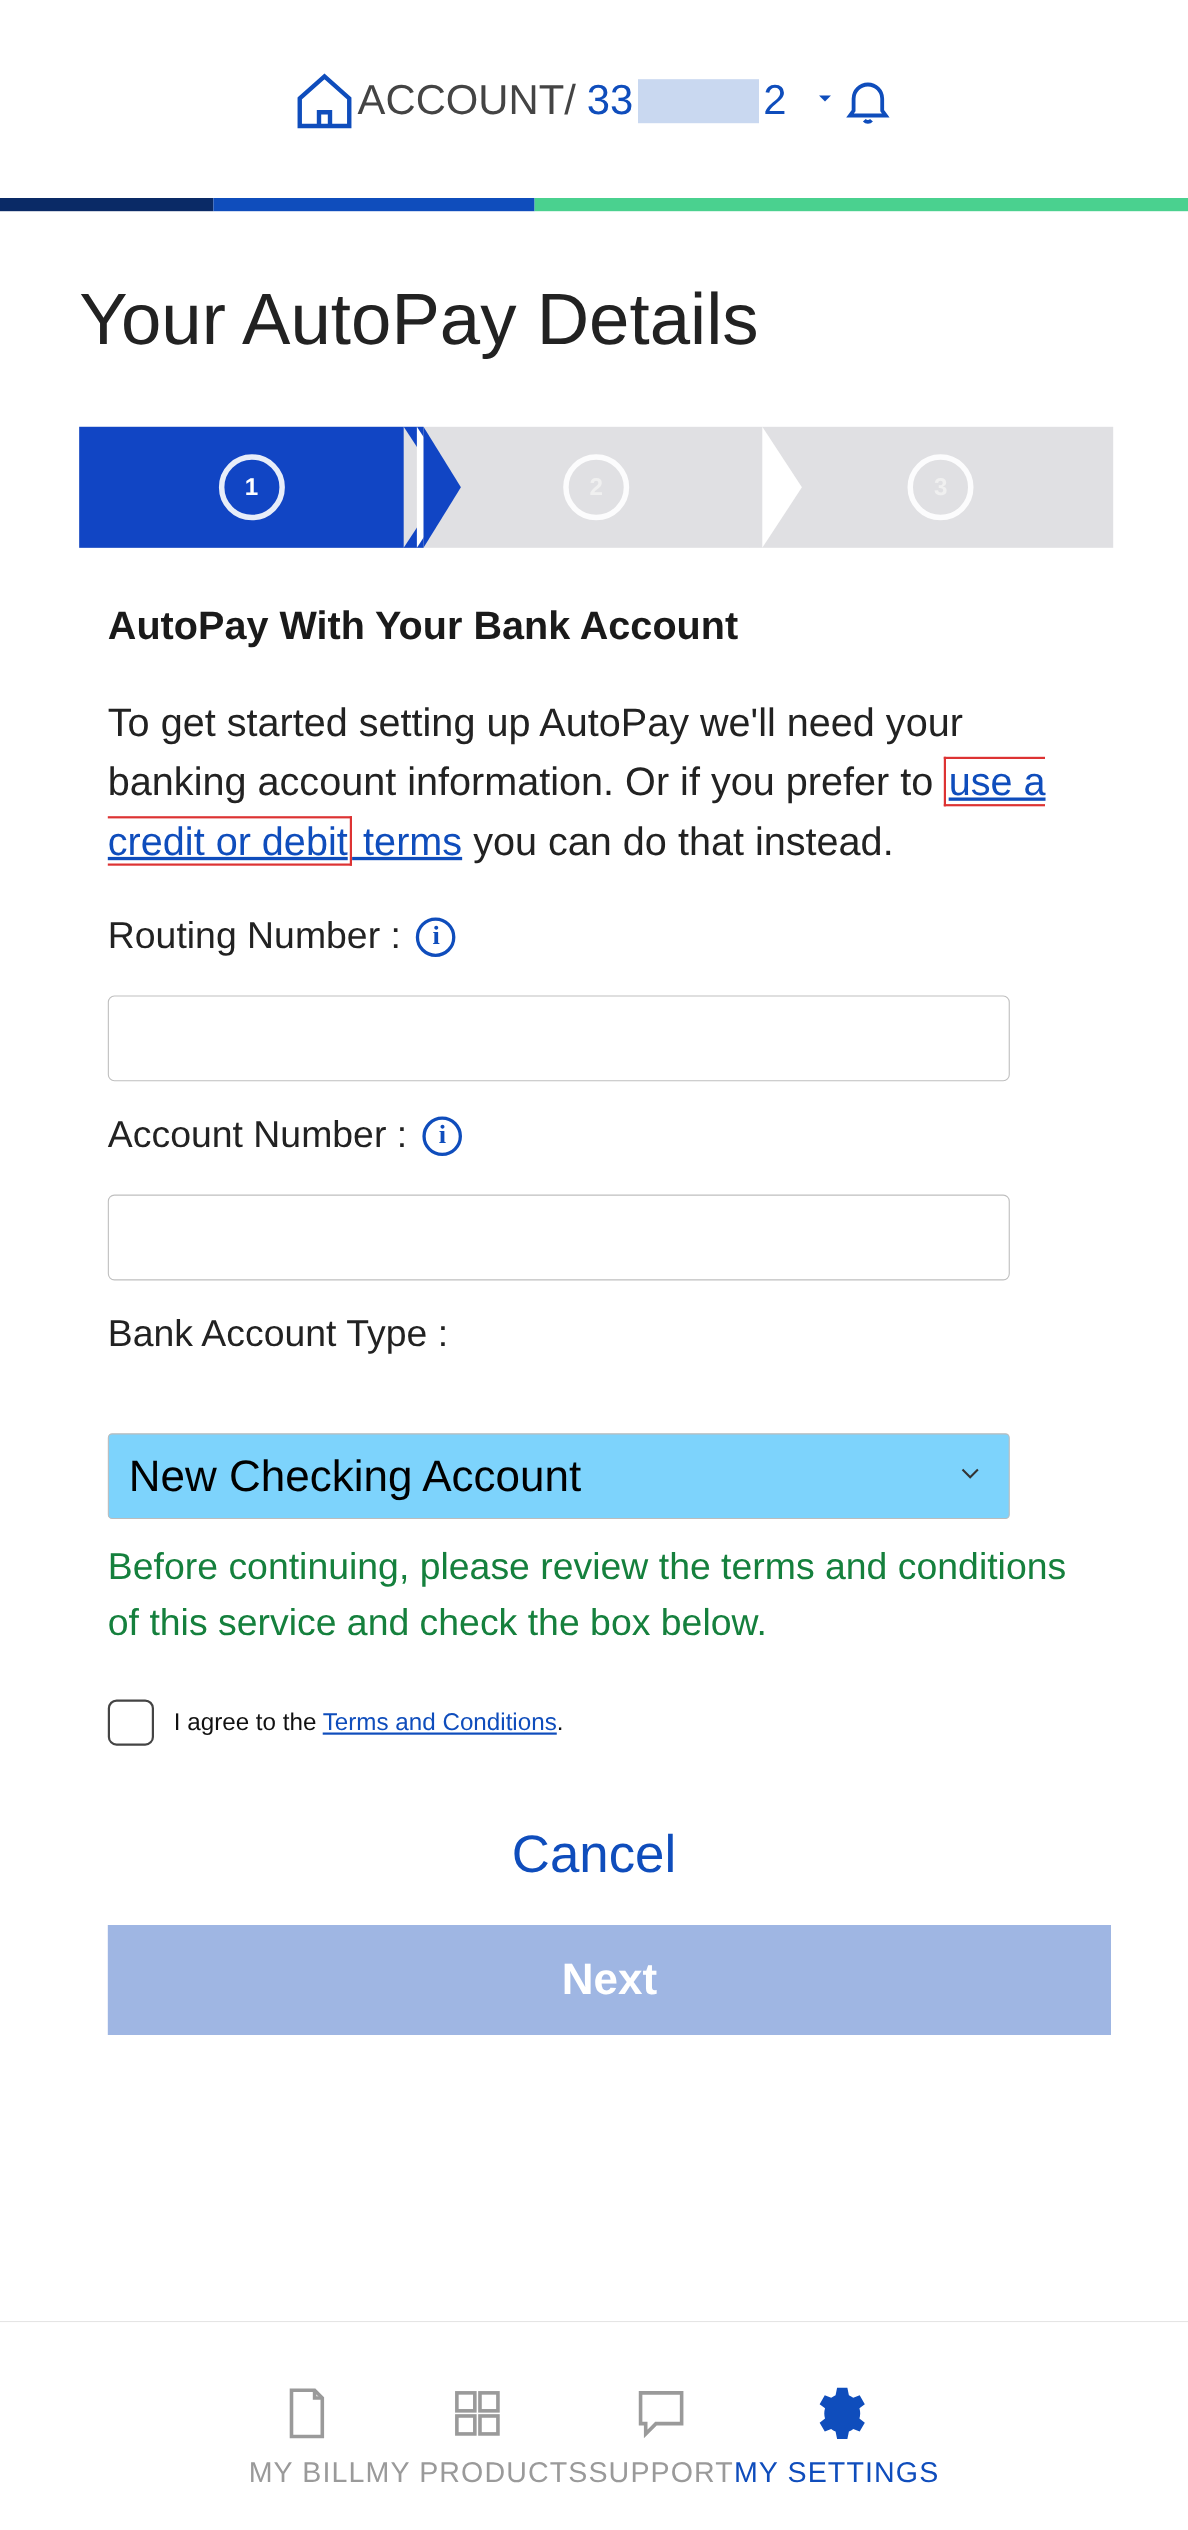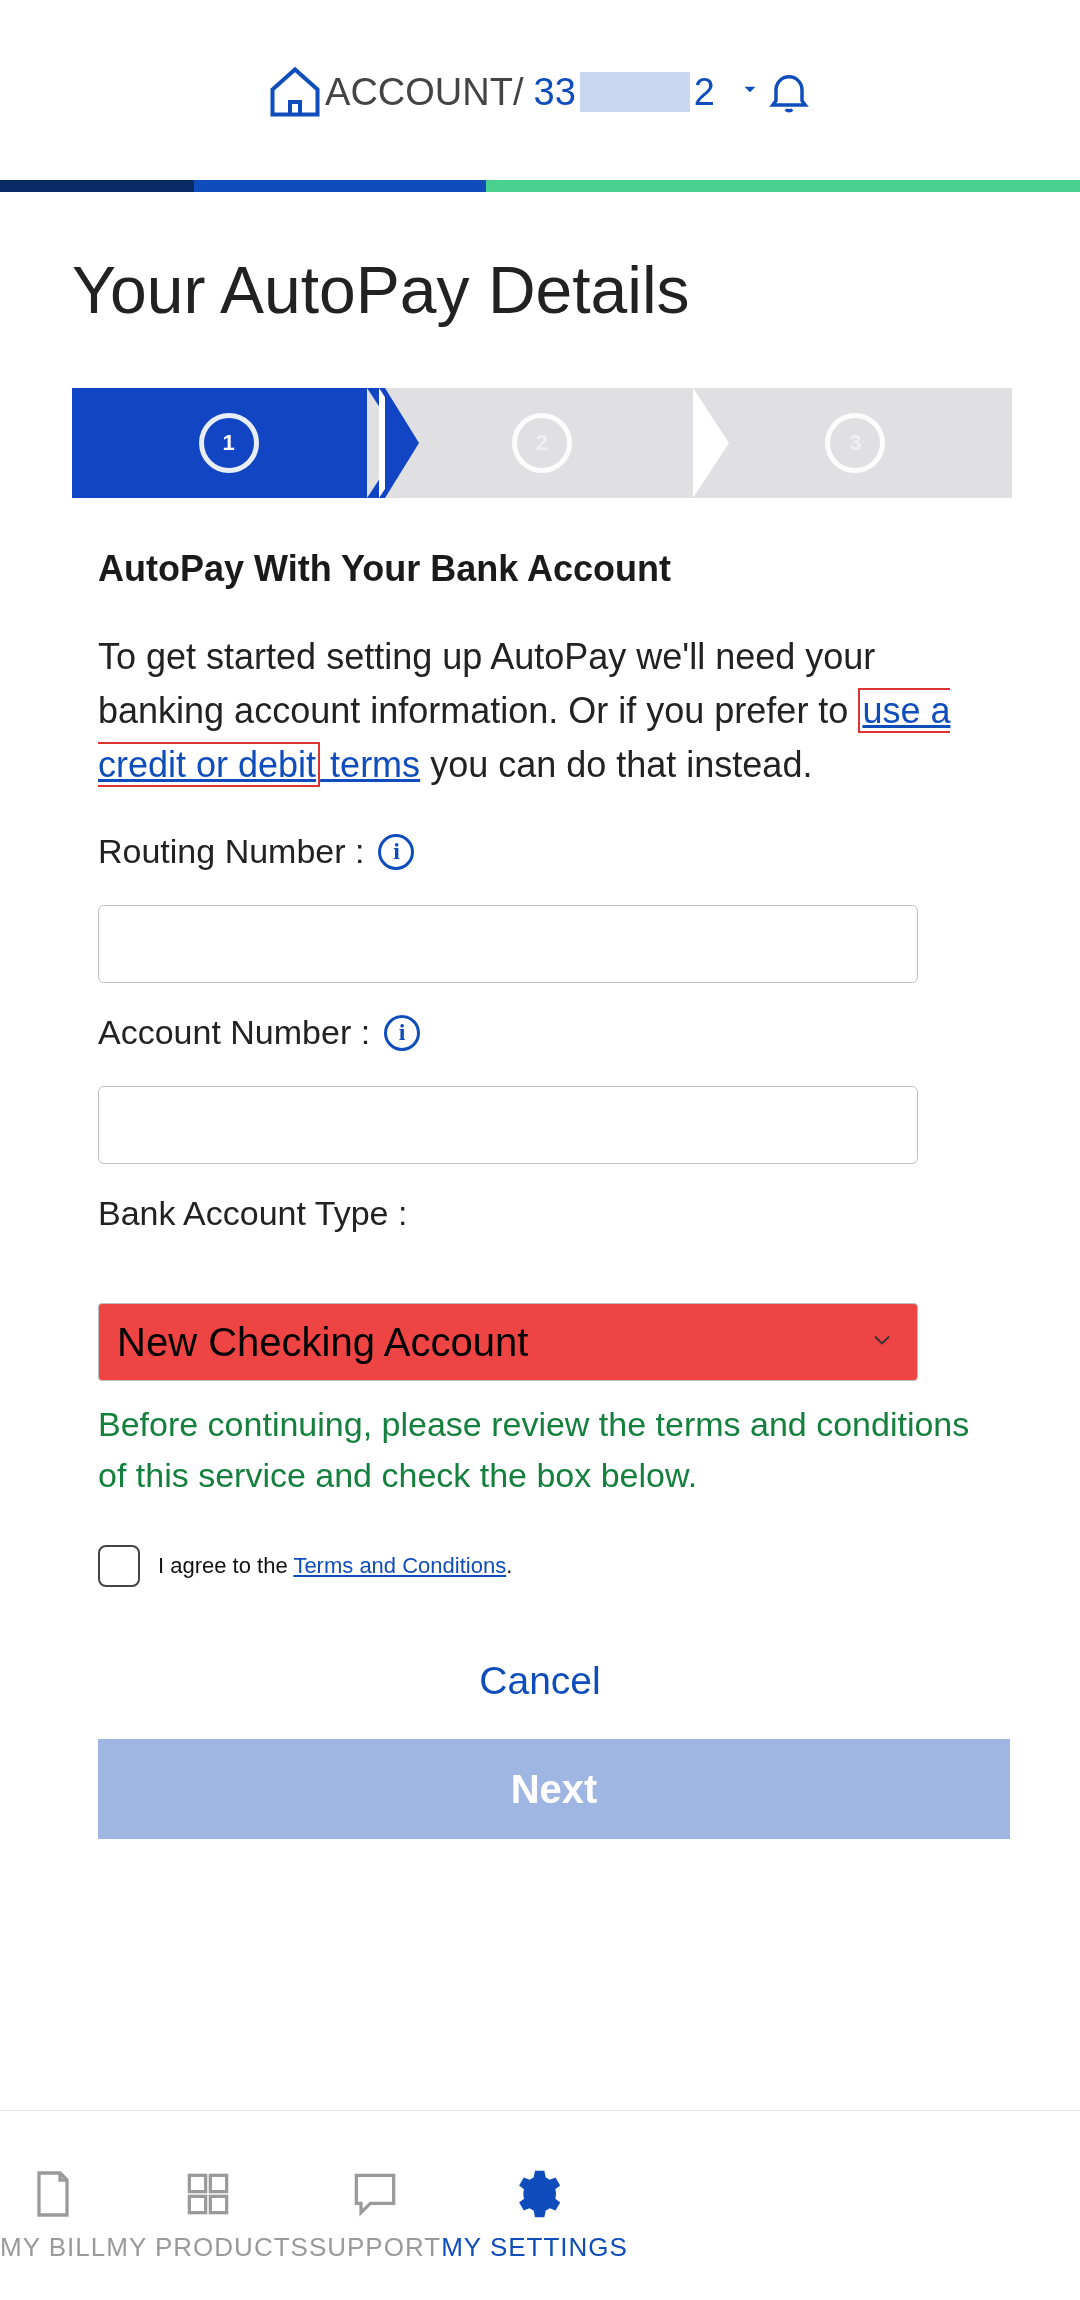--- a/index.html
+++ b/index.html
@@ -48,33 +48,33 @@
   .section-title { font-size:36px; font-weight:700; color:#1a1a1a; margin-bottom:40px; }
   .intro { font-size:36px; color:#222; line-height:1.5; margin-bottom:40px; }
   .link-blue { color:#0f4dbc; }
   .link-boxed { border:2px solid #d33; padding:0 2px; }
 
   .field-label { font-size:34px; color:#222; margin:18px 0 34px 0; display:flex; align-items:center; gap:14px;}
   .info-icon { width:36px; height:36px; border:3px solid #0f4dbc; border-radius:50%; display:inline-flex; align-items:center; justify-content:center; color:#0f4dbc; font-size:24px; font-weight:700; font-family: Georgia, serif; cursor:pointer;}
   .text-input { width:820px; height:78px; border:1px solid #bfbfbf; border-radius:6px; font-size:32px; padding:0 18px; background:#fff; }
 
   .select-wrap { margin-top:70px; width:820px; position:relative; }
-  .select { width:100%; height:78px; background:#ef4444; border:1px solid #bcbcbc; border-radius:4px; font-size:40px; padding:0 60px 0 18px; appearance:none; -webkit-appearance:none; cursor:pointer; }
+  .select { width:100%; height:78px; background:#7dd3fc; border:1px solid #bcbcbc; border-radius:4px; font-size:40px; padding:0 60px 0 18px; appearance:none; -webkit-appearance:none; cursor:pointer; }
   .select-caret { position:absolute; right:22px; top:50%; transform:translateY(-50%); pointer-events:none; color:#333; }
 
   .terms-note { font-size:34px; color:#15803d; margin-top:18px; line-height:1.5; }
 
   .agree-row { display:flex; align-items:center; gap:18px; margin-top:44px; font-size:22px; }
   .checkbox { width:42px; height:42px; border:2px solid #444; border-radius:8px; background:#fff; cursor:pointer; }
 
-  .cancel-btn { display:block; text-align:center; color:#0f4dbc; font-size:39px; font-weight:500; margin:72px auto 36px auto; background:none; border:none; cursor:pointer; width:100%; }
+  .cancel-btn { display:block; text-align:center; color:#0f4dbc; font-size:48px; font-weight:500; margin:72px auto 36px auto; background:none; border:none; cursor:pointer; width:100%; }
   .next-btn { display:block; width:912px; height:100px; margin:0 auto; background:#9fb6e3; color:#fff; font-size:40px; font-weight:600; border:none; cursor:pointer; }
 
   
-  .bottom-nav { height:190px; border-top:1px solid #e5e5e5; display:flex; align-items:center; justify-content:flex-start; padding-top:18px;}
+  .bottom-nav { height:190px; border-top:1px solid #e5e5e5; display:flex; align-items:center; justify-content:center; padding-top:18px;}
   .nav-item { display:flex; flex-direction:column; align-items:center; gap:10px; color:#9a9a9a; font-size:26px; letter-spacing:1px; cursor:pointer;}
   .nav-item.active { color:#0f4dbc; }
   .nav-icon { width:56px; height:56px; }
   .nav-item.active .nav-icon { color:#0f4dbc; }
 </style>
 </head>
 <body>
 
 <div class="screen">
 

